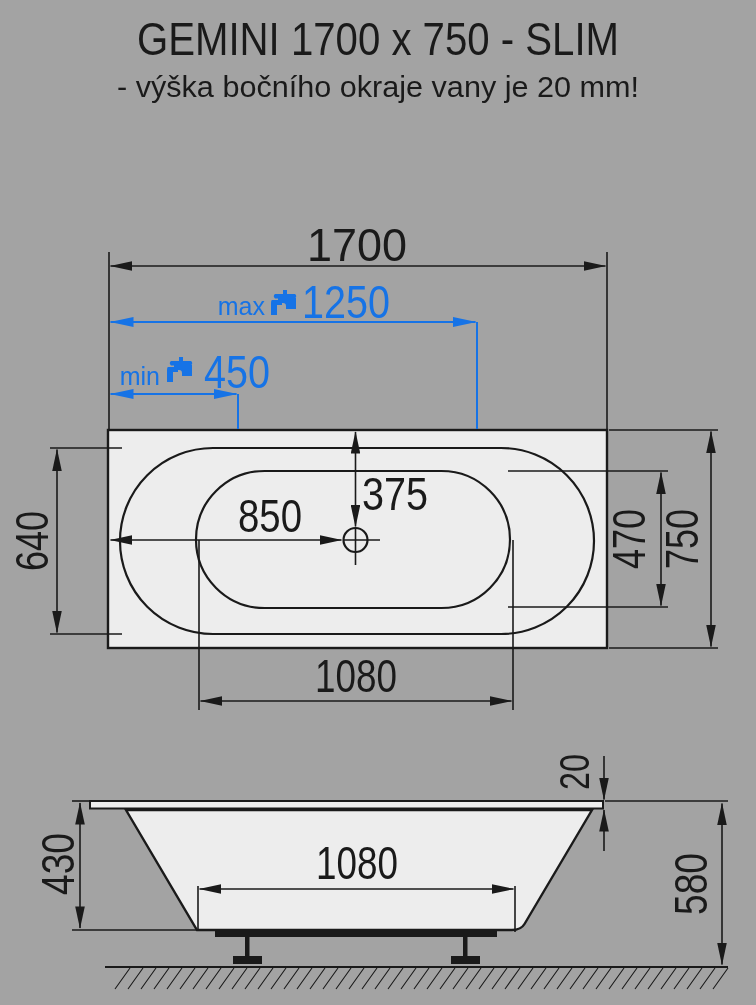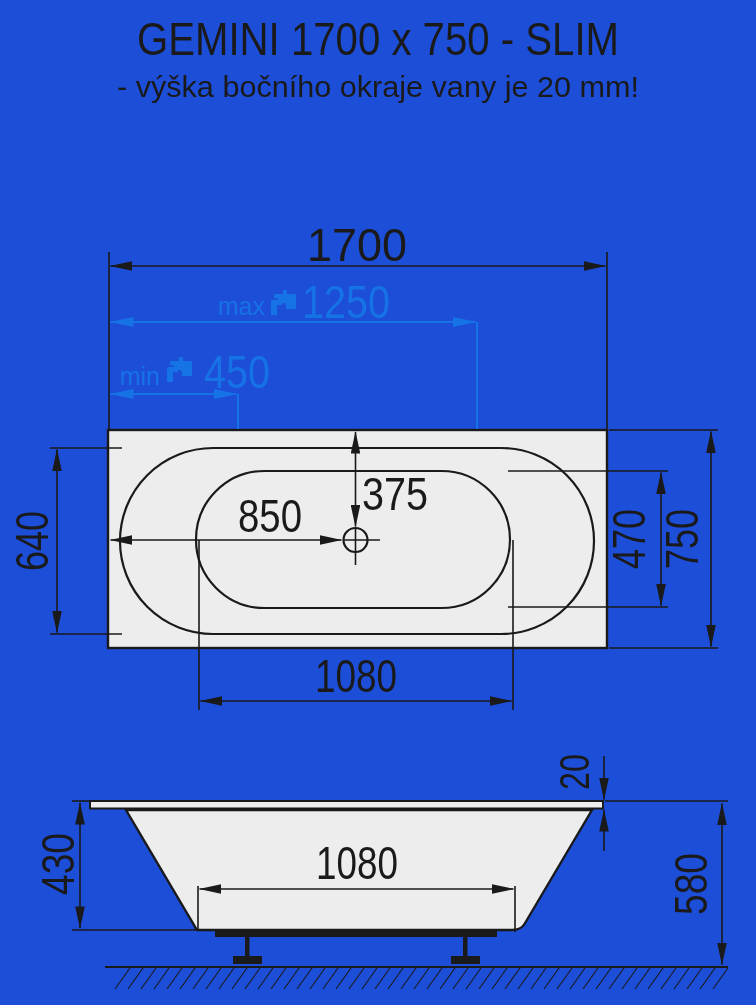--- a/index.html
+++ b/index.html
@@ -1,16 +1,16 @@
 <!DOCTYPE html>
 <html><head>
 <meta charset="utf-8">
 <style>
   html,body{margin:0;padding:0;background:#fff;}
-  .stage{position:relative;width:756px;height:1005px;background:#1d4ed8;overflow:hidden;}
+  .stage{position:relative;width:756px;height:1005px;background:#a3a3a3;overflow:hidden;}
   svg text{font-family:"Liberation Sans","DejaVu Sans",sans-serif;fill:#1a1a1a;}
   .blu{fill:#1673e6;}
   .ln{stroke:#1a1a1a;fill:none;}
   .bln{stroke:#1673e6;fill:none;}
 </style>
 </head>
 <body>
 
 <div class="stage">
 <svg width="756" height="1005" viewBox="0 0 756 1005">

